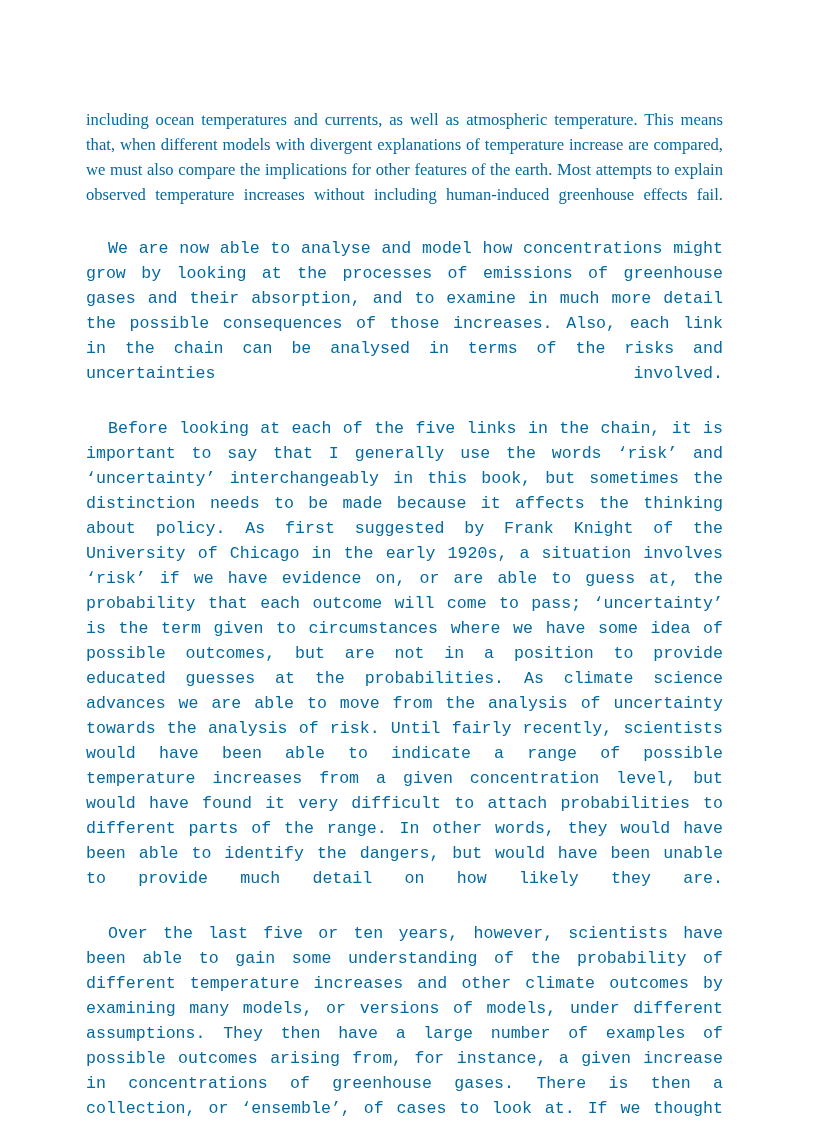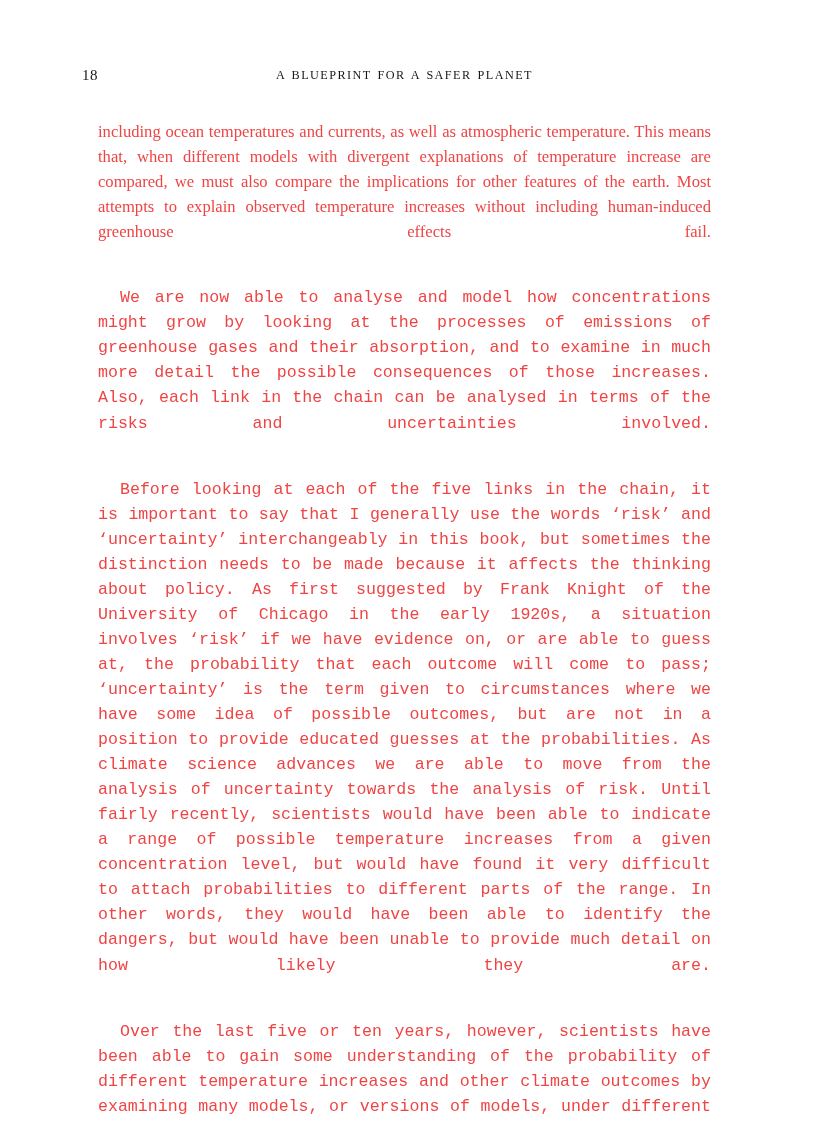--- a/index.html
+++ b/index.html
@@ -63,27 +63,27 @@
 
   
   .body-col {
     position: absolute;
     left: 82px;
     top: 103px;
     width: 645px;
   }
 
   p.para {
-    margin: 16px;
+    margin: 4px;
     padding: 0;
     font-size: 16.6px;
     line-height: 25.05px;
     text-align: justify;
     text-justify: inter-word;
-    color: #ef4444;
+    color: #0369a1;
     text-indent: 0;
     hyphens: none;
     -webkit-hyphens: none;
     font-variant-numeric: oldstyle-nums;
     font-feature-settings: "onum" 1;
   }
   p.para.indent {
     text-indent: 22px;
     font-family: Liberation Mono, monospace;
   }
@@ -95,24 +95,20 @@
   }
   p.para.flush::after {
     content: none;
   }
 </style>
 </head>
 <body>
 
 <div class="page">
 
-  <div class="running-head">
-    <span class="folio">18</span>
-    <span class="head-title">A BLUEPRINT FOR A SAFER PLANET</span>
-  </div>
 
   <div class="body-col">
     <p class="para">including ocean temperatures and currents, as well as atmospheric temperature. This means that, when different models with divergent explanations of temperature increase are compared, we must also compare the implications for other features of the earth. Most attempts to explain observed temperature increases without including human-induced greenhouse effects fail.</p>
     <p class="para indent">We are now able to analyse and model how concentrations might grow by looking at the processes of emissions of greenhouse gases and their absorption, and to examine in much more detail the possible consequences of those increases. Also, each link in the chain can be analysed in terms of the risks and uncertainties involved.</p>
     <p class="para indent">Before looking at each of the five links in the chain, it is important to say that I generally use the words ‘risk’ and ‘uncertainty’ interchangeably in this book, but sometimes the distinction needs to be made because it affects the thinking about policy. As first suggested by Frank Knight of the University of Chicago in the early 1920s, a situation involves ‘risk’ if we have evidence on, or are able to guess at, the probability that each outcome will come to pass; ‘uncertainty’ is the term given to circumstances where we have some idea of possible outcomes, but are not in a position to provide educated guesses at the probabilities. As climate science advances we are able to move from the analysis of uncertainty towards the analysis of risk. Until fairly recently, scientists would have been able to indicate a range of possible temperature increases from a given concentration level, but would have found it very difficult to attach probabilities to different parts of the range. In other words, they would have been able to identify the dangers, but would have been unable to provide much detail on how likely they are.</p>
     <p class="para indent flush">Over the last five or ten years, however, scientists have been able to gain some understanding of the probability of different temperature increases and other climate outcomes by examining many models, or versions of models, under different assumptions. They then have a large number of examples of possible outcomes arising from, for instance, a given increase in concentrations of greenhouse gases. There is then a collection, or ‘ensemble’, of cases to look at. If we thought that, given current knowledge, all of the examples in the ensemble were equally likely, then the probability of being above, say, 5°C at some point in the future, is estimated via the fraction of the cases in the</p>
   </div>
 
 </div>
 

